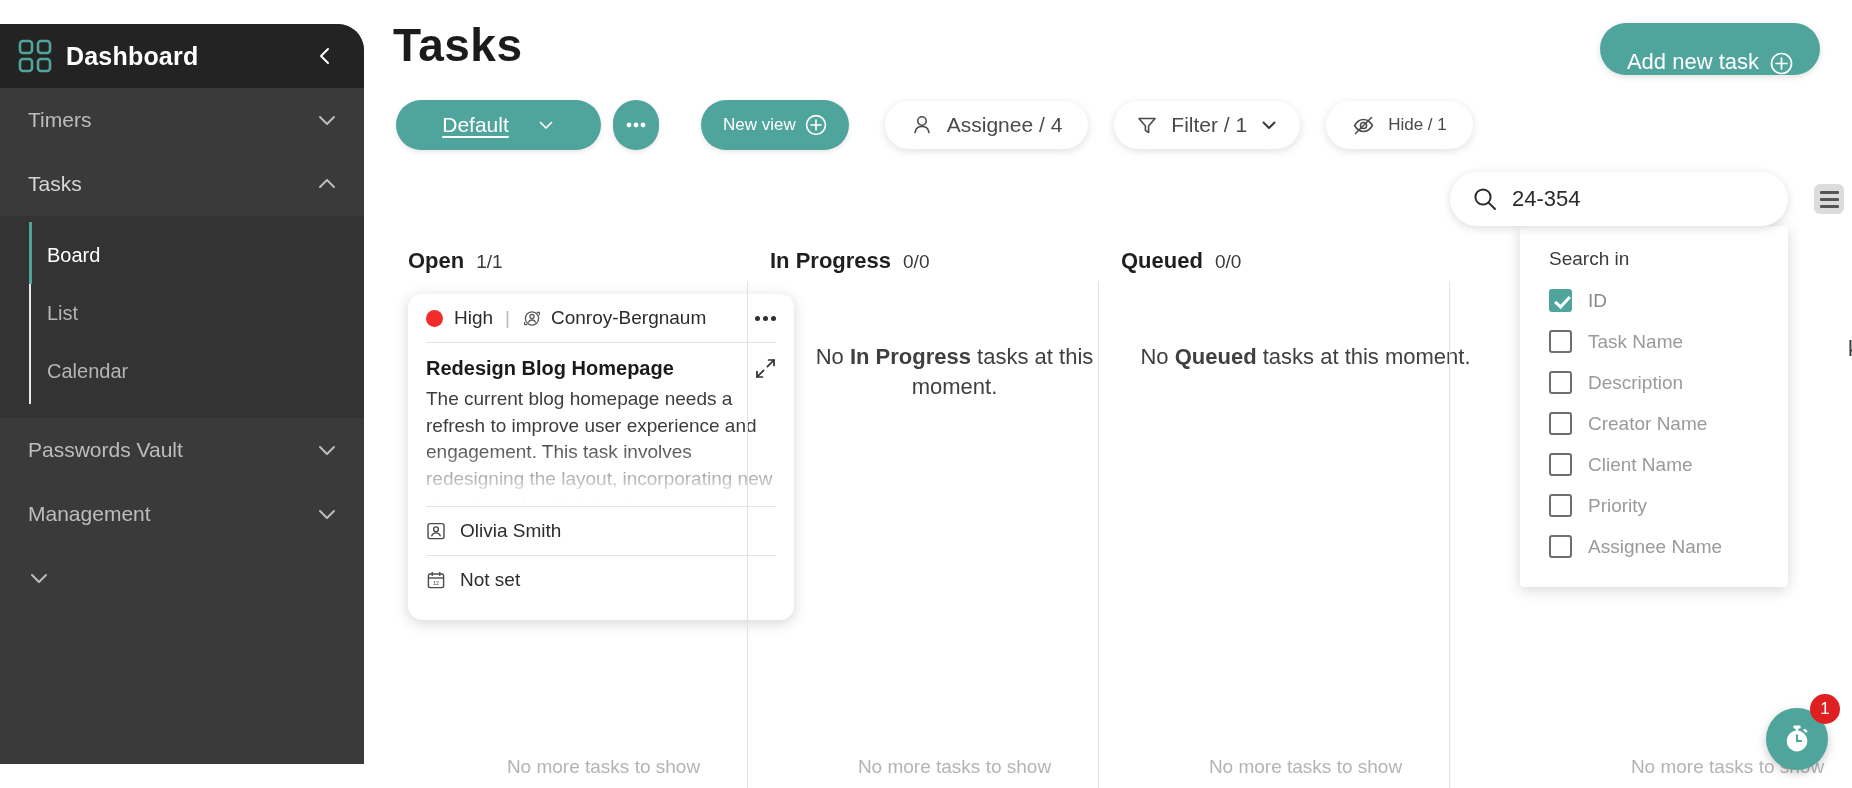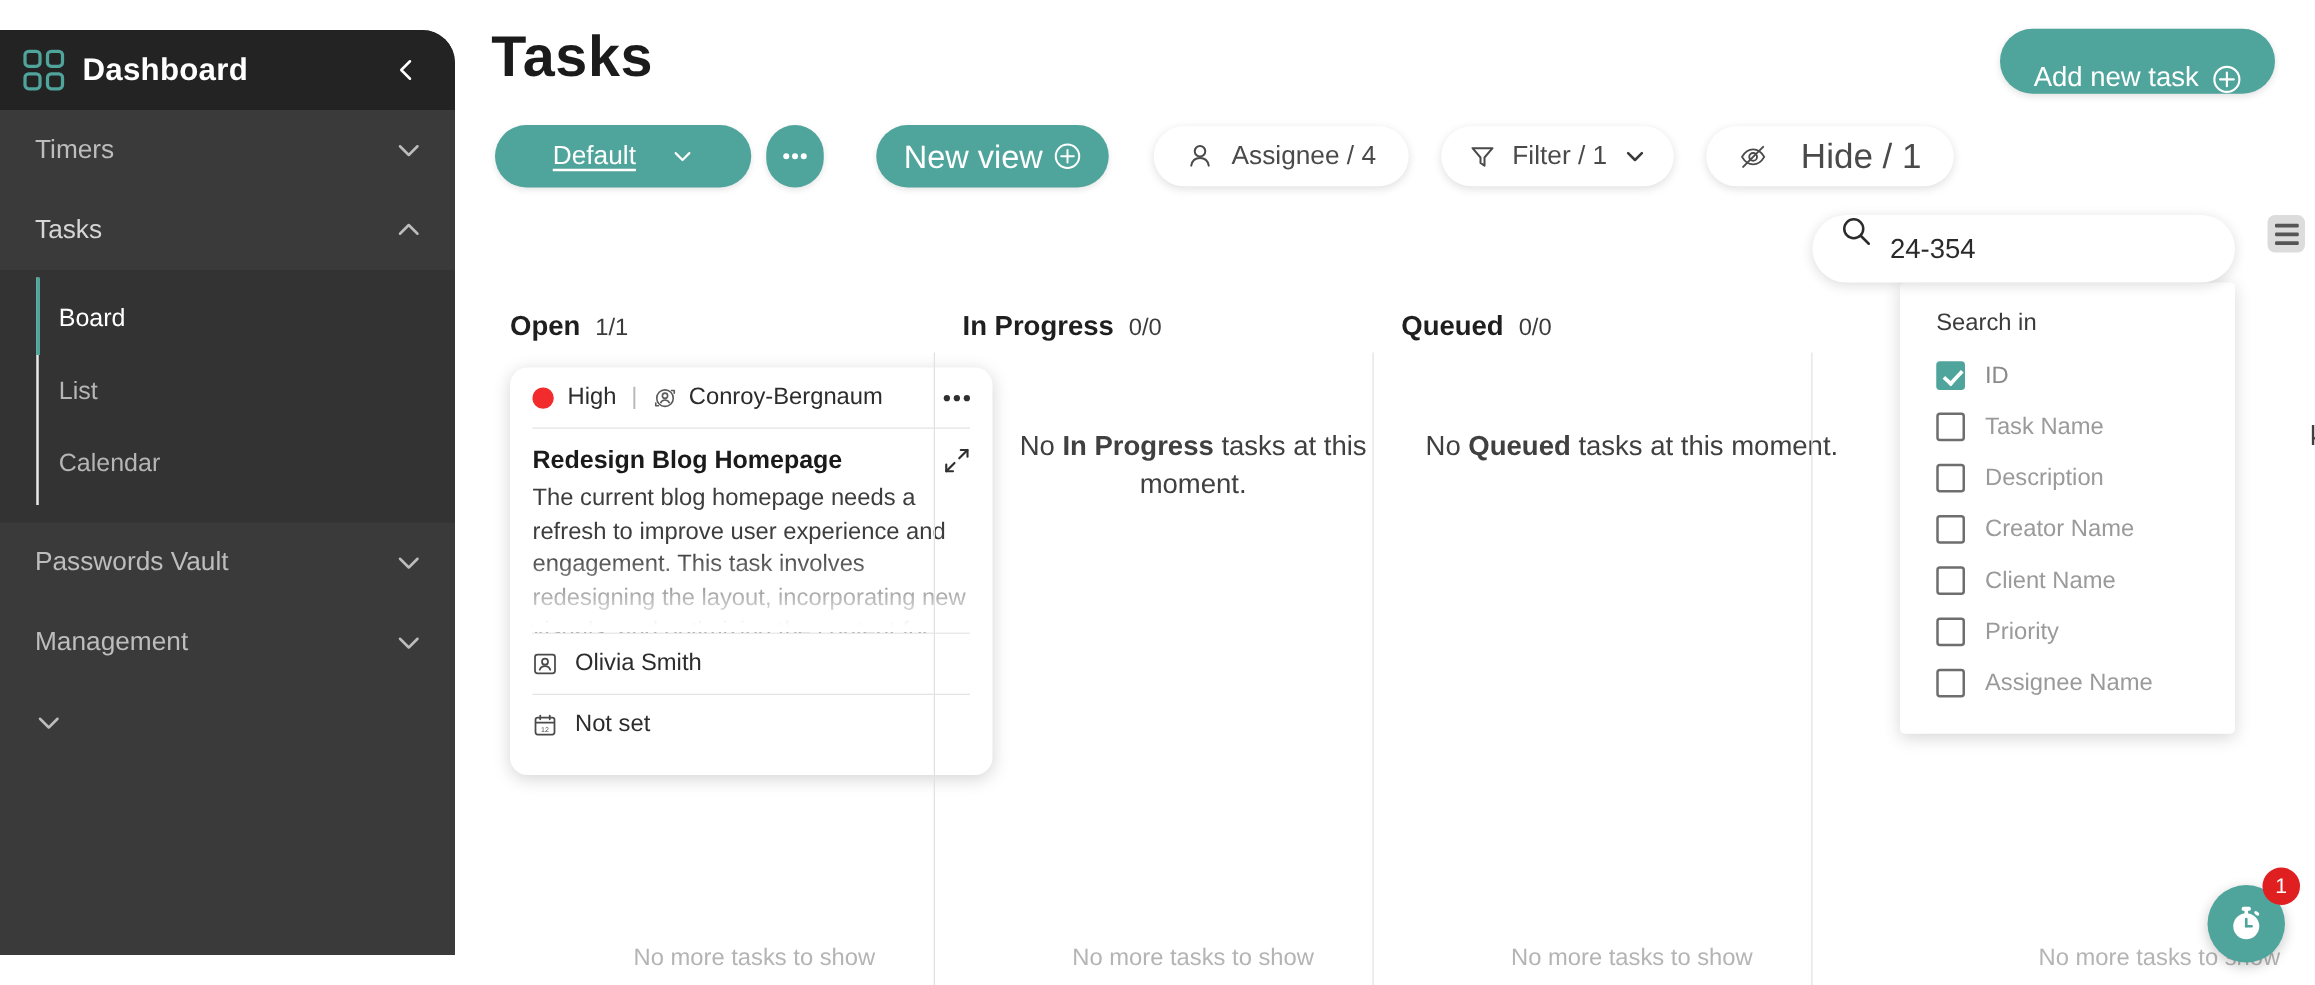--- a/index.html
+++ b/index.html
@@ -73,32 +73,32 @@
   .pill {
     display:flex; align-items:center; justify-content:center;
     border-radius: 28px; cursor:pointer; white-space:nowrap;
   }
   .pill-teal { background:#4fa49b; color:#fff; box-shadow: 0 2px 5px rgba(0,0,0,.10); }
   .pill-white{ background:#fff; color:#4a4a4a; box-shadow: 0 2px 8px rgba(0,0,0,.13); }
 
   #default-view-btn { width: 205px; height: 50px; gap: 28px; }
   #default-view-btn .lbl { font-size: 21px; text-decoration: underline; text-underline-offset: 4px;}
   #view-more-btn { width: 46px; height: 50px; margin-left: 12px; }
-  #new-view-btn { height: 50px; padding: 0 22px; gap: 9px; margin-left: 42px; font-size: 26px; }
+  #new-view-btn { height: 50px; padding: 0 22px; gap: 9px; margin-left: 42px; font-size: 17px; }
   #assignee-btn { height: 48px; padding: 0 26px; gap: 14px; margin-left: 36px; font-size: 21px; }
   #filter-btn   { height: 48px; padding: 0 22px; gap: 13px; margin-left: 26px; font-size: 21px; }
-  #hide-btn     { height: 48px; padding: 0 26px; gap: 27px; margin-left: 26px; font-size: 28px; }
+  #hide-btn     { height: 48px; padding: 0 26px; gap: 13px; margin-left: 26px; font-size: 17px; }
 
   
   #search-wrap {
     position:absolute; left: 1450px; top: 172px;
     width: 338px; height: 54px;
     background:#fff; border-radius: 27px;
     box-shadow: 0 2px 10px rgba(0,0,0,.14);
-    display:flex; padding: 0 14px 0 22px; gap: 14px;
+    display:flex; align-items:center; padding: 0 14px 0 22px; gap: 14px;
     z-index: 40;
   }
   #search-input {
     flex:1; border:none; outline:none; font-size: 22px; color:#2a2a2a;
     background: transparent; font-family:"Liberation Sans", sans-serif;
   }
   #search-fields-toggle {
     width: 30px; height: 30px; border-radius: 6px; background:#dcdcdc;
     display:flex; flex-direction:column; align-items:center; justify-content:center; gap:4px;
     cursor:pointer; flex:0 0 30px;

